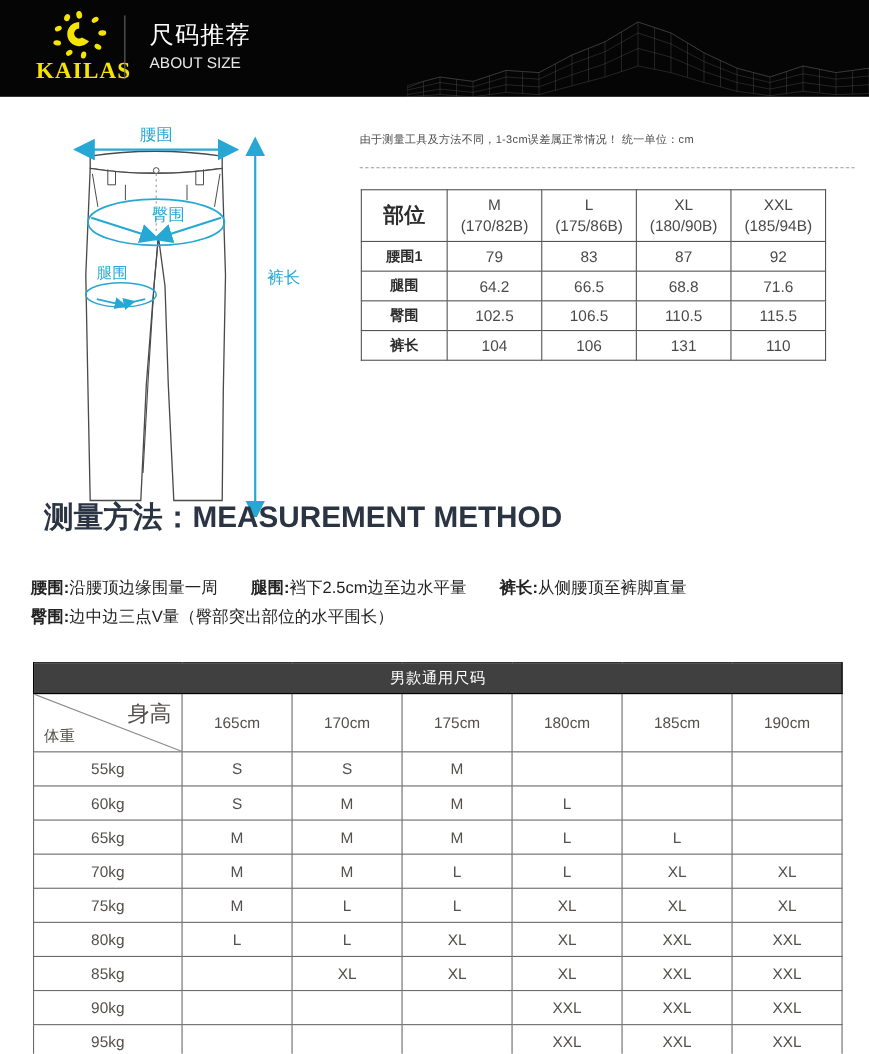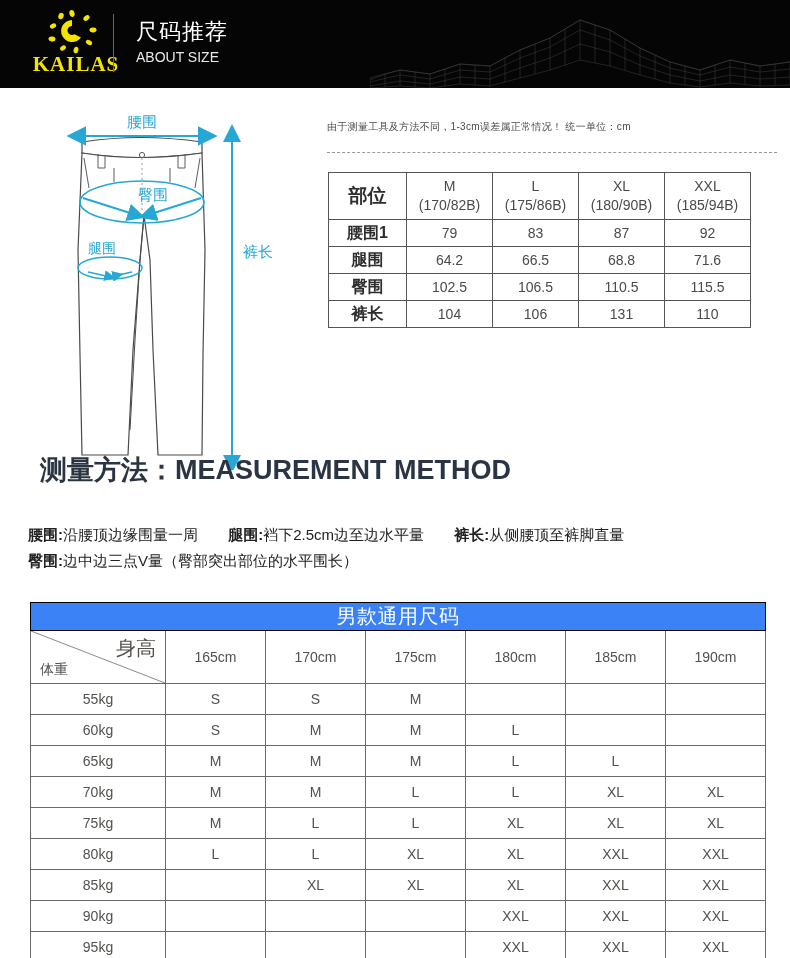--- a/index.html
+++ b/index.html
@@ -149,21 +149,21 @@
   .size-table th.sz-head {
     font-size: 14px;
     color: #4a4a4a;
     line-height: 19px;
     padding: 4px 0;
     font-weight: normal;
   }
   .size-table td.row-label {
     font-weight: bold;
     color: #2d2d2d;
-    font-size: 16px;
+    font-size: 13px;
   }
 
   
   .mm-title {
     position: absolute;
     left: 40px;
     top: 452px;
     font-size: 27px;
     font-weight: bold;
     color: #2b3442;
@@ -186,23 +186,23 @@
   
   .chart-table {
     position: absolute;
     left: 30px;
     top: 602px;
     width: 735px;
     border-collapse: collapse;
     table-layout: fixed;
   }
   .chart-table .big-title {
-    background: #3b82f6;
+    background: #404040;
     color: #ffffff;
-    font-size: 20px;
+    font-size: 14px;
     font-weight: normal;
     text-align: center;
     height: 27px;
     letter-spacing: 0.5px;
     border: 1px solid #000000;
   }
   .chart-table td, .chart-table th {
     border: 1px solid #6a6a6a;
     text-align: center;
     font-size: 14px;

